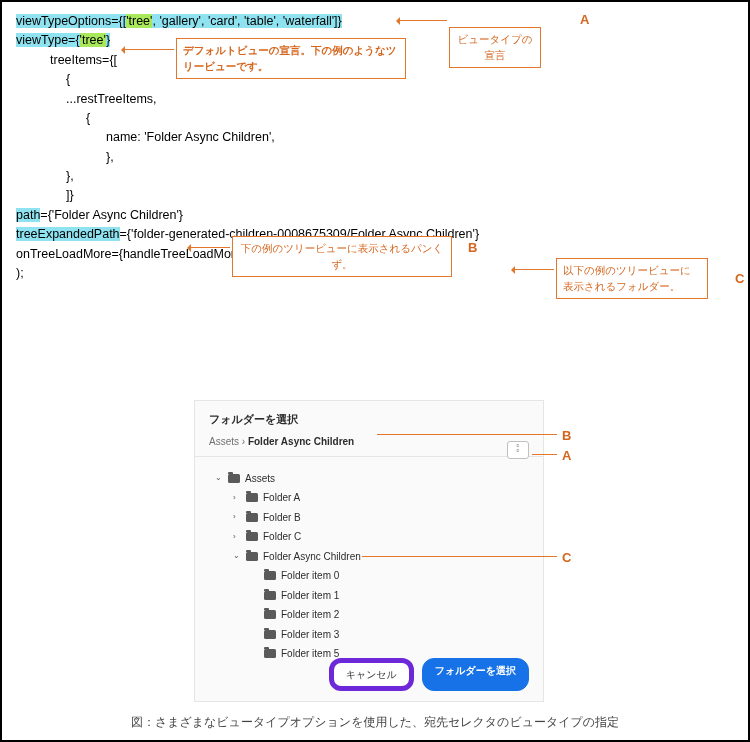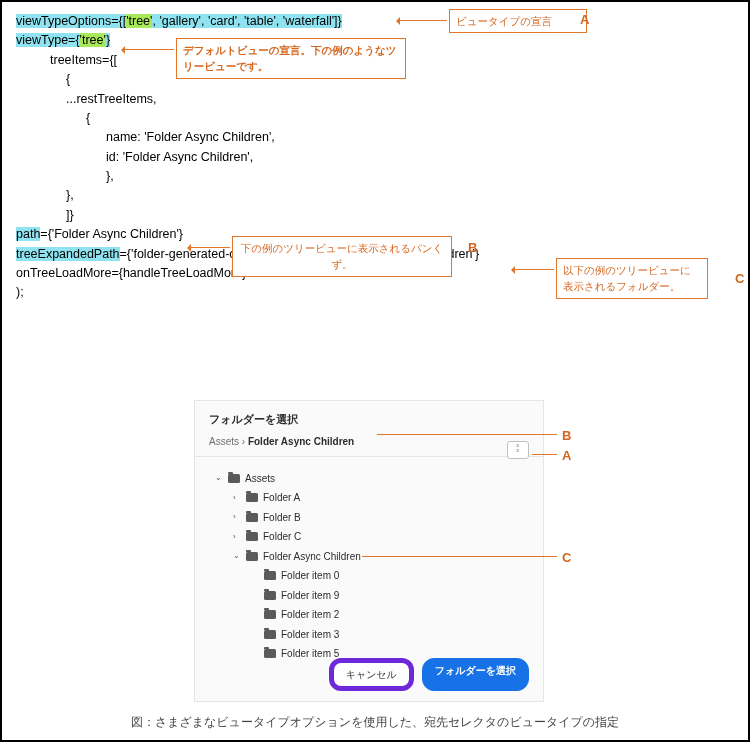--- a/index.html
+++ b/index.html
@@ -149,35 +149,34 @@
       <span class="hl-cyan">viewTypeOptions</span><span class="hl-cyan">={[</span><span class="hl-cyan"><span class="hl-lime">'tree'</span></span><span class="hl-cyan">, 'gallery', 'card', 'table', 'waterfall']}</span>
     </div>
     <div>
       <span class="hl-cyan">viewType</span><span class="hl-cyan">={</span><span class="hl-cyan"><span class="hl-lime">'tree'</span></span><span class="hl-cyan">}</span>
     </div>
     <div class="indent1">treeItems={[</div>
     <div class="indent2">{</div>
     <div class="indent2">...restTreeItems,</div>
     <div class="indent3">{</div>
     <div class="indent4">name: 'Folder Async Children',</div>
-    <div class="indent4">id: 'Folder Async Children',</div>
     <div class="indent4">},</div>
     <div class="indent2">},</div>
     <div class="indent2">]}</div>
     <div>
       <span class="hl-cyan">path</span><span>={'Folder Async Children'}</span>
     </div>
     <div>
       <span class="hl-cyan">treeExpandedPath</span><span>={'folder-generated-children-0008675309/Folder Async Children'}</span>
     </div>
     <div>onTreeLoadMore={handleTreeLoadMore}</div>
     <div>);</div>
   </div>
 
-  <div class="callout" style="left:447px; top:7px; width:138px; text-align:left;">ビュータイプの宣言</div>
+  <div class="callout" style="left:447px; top:25px; width:92px; text-align:center;">ビュータイプの宣言</div>
   <div class="arrow-l" style="left:395px; top:18px; width:50px;"></div>
   <div class="letter" style="left:578px; top:8px;">A</div>
 
   <div class="callout" style="left:174px; top:36px; width:230px;font-weight:bold;">デフォルトビューの宣言。下の例のようなツリービューです。</div>
   <div class="arrow-l" style="left:120px; top:47px; width:52px;"></div>
 
   <div class="callout" style="left:230px; top:234px; width:220px; text-align:center;">下の例のツリービューに表示されるパンくず。</div>
   <div class="arrow-l" style="left:186px; top:245px; width:42px;"></div>
   <div class="letter" style="left:466px; top:236px;">B</div>
 
@@ -219,21 +218,21 @@
         <span>Folder Async Children</span>
       </div>
       <div class="tree-row ind-c">
         <span class="chev"></span>
         <span class="folder-ico"></span>
         <span>Folder item 0</span>
       </div>
       <div class="tree-row ind-c">
         <span class="chev"></span>
         <span class="folder-ico"></span>
-        <span>Folder item 9</span>
+        <span>Folder item 1</span>
       </div>
       <div class="tree-row ind-c">
         <span class="chev"></span>
         <span class="folder-ico"></span>
         <span>Folder item 2</span>
       </div>
       <div class="tree-row ind-c">
         <span class="chev"></span>
         <span class="folder-ico"></span>
         <span>Folder item 3</span>

